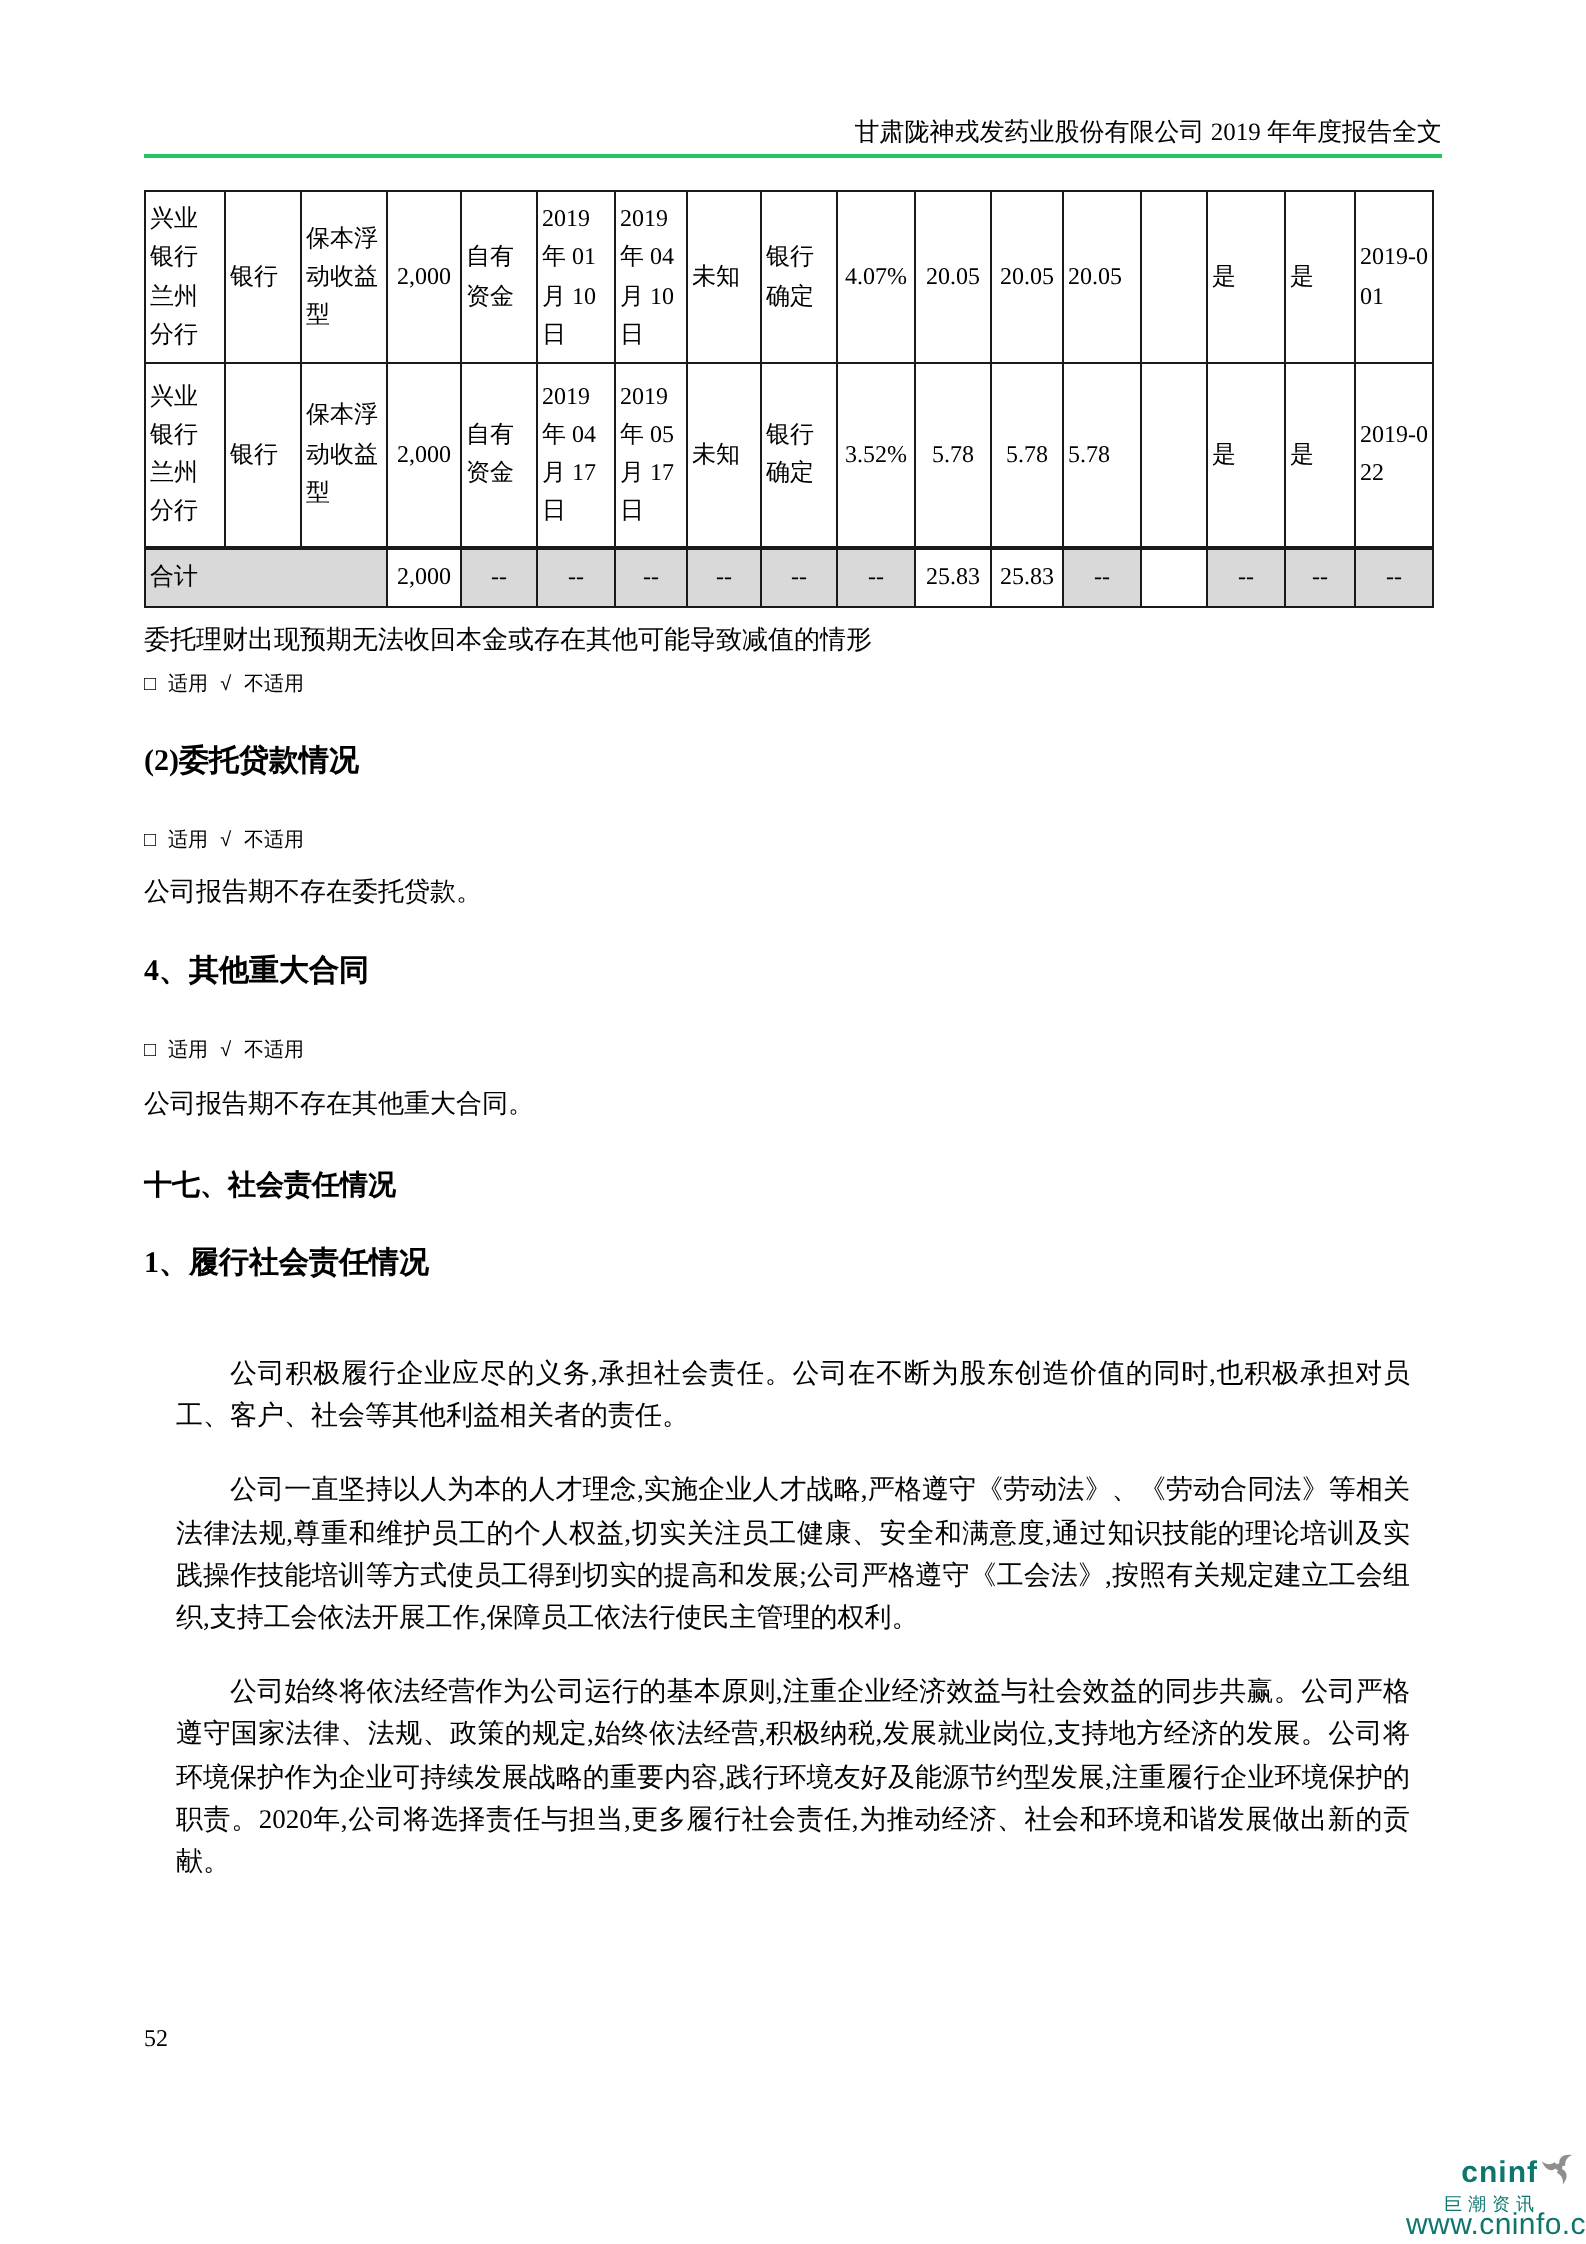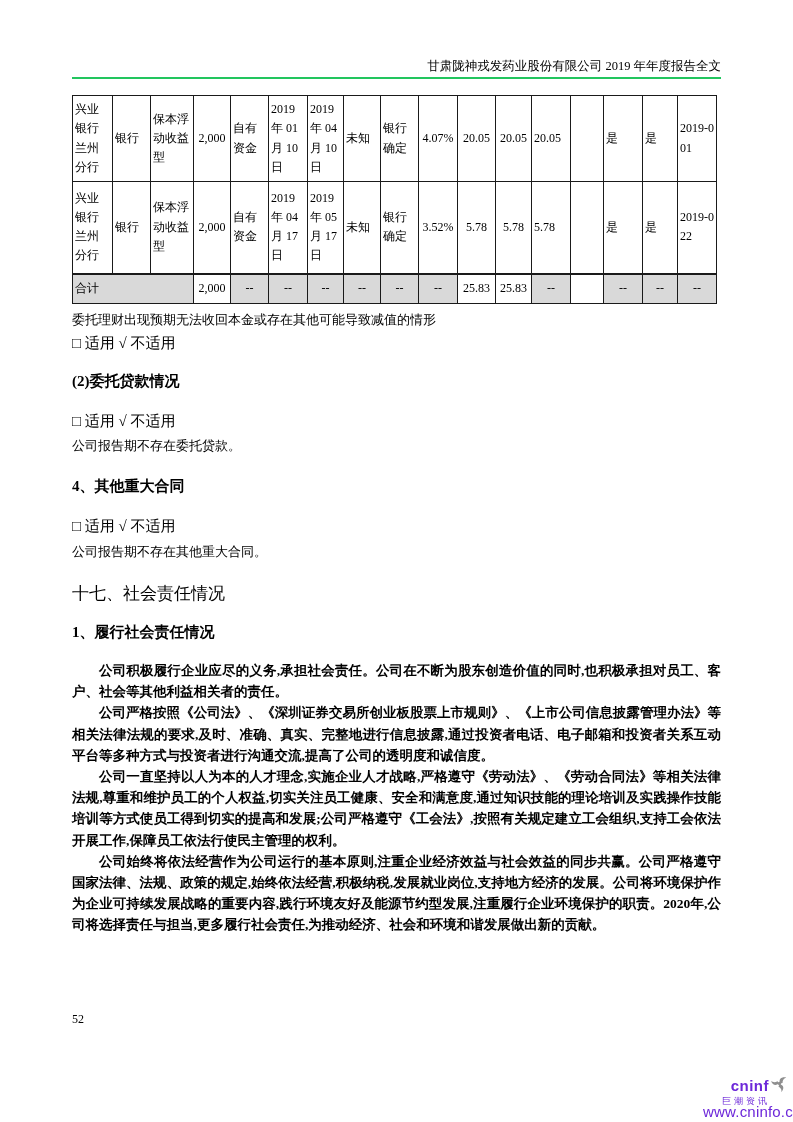--- a/index.html
+++ b/index.html
@@ -23,29 +23,29 @@
   }
   table.fin tr.r1 { height:86px; }
   table.fin tr.r2 { height:92px; }
   table.fin tr.total { height:30px; }
   table.fin tr.total td { border-top:2px solid #1a1a1a;font-family:Liberation Serif, serif; }
   td.num { text-align:center; }
   td.ctr { text-align:center; }
   td.shade { background:#d9d9d9; }
   .abs { position:absolute; left:72px; width:649px; }
   .note { font-size:13px; line-height:17px; }
-  .apply { font-size:15px; line-height:17px; }
+  .apply { font-size:10px; line-height:17px;font-family:Liberation Mono, monospace; }
   .h3 { font-size:15px; font-weight:bold; line-height:19px; }
-  .h2 { font-size:17px; font-weight:normal; line-height:21px; }
+  .h2 { font-size:14px; font-weight:bold; line-height:21px; }
   .paras { top:660px; font-size:13.5px; line-height:21.2px; text-align:justify; }
-  .paras p { margin:0; text-indent:2em;font-weight:bold; }
+  .paras p { margin:16px; text-indent:2em; }
   .pagenum { top:1012px; text-align:left; font-size:12px; }
   .logo {
     position:absolute; right:4px; top:1075px; width:86px;
-    color:#6d28d9; text-align:center;
+    color:#0f766e; text-align:center;
     font-family:"Liberation Sans","DejaVu Sans",sans-serif;
   }
   .logo-row1 { display:flex; align-items:center; justify-content:flex-end; gap:1px; }
   .logo-brand { font-size:15px; font-weight:bold; letter-spacing:0.5px; line-height:15px; }
   .logo-cn { font-size:9px; letter-spacing:3px; line-height:10px; margin-top:0px; }
   .logo-url { font-size:15px; letter-spacing:0.2px; line-height:11px; }
 </style>
 </head>
 <body>
 
@@ -143,21 +143,20 @@
 
   <div class="abs h3" style="top:477px">4、其他重大合同</div>
   <div class="abs apply" style="top:518px">□ 适用 √ 不适用</div>
   <div class="abs note" style="top:543px">公司报告期不存在其他重大合同。</div>
 
   <div class="abs h2" style="top:583px">十七、社会责任情况</div>
   <div class="abs h3" style="top:623px">1、履行社会责任情况</div>
 
   <div class="abs paras">
     <p>公司积极履行企业应尽的义务,承担社会责任。公司在不断为股东创造价值的同时,也积极承担对员工、客户、社会等其他利益相关者的责任。</p>
-    <p>公司严格按照《公司法》、《深圳证券交易所创业板股票上市规则》、《上市公司信息披露管理办法》等相关法律法规的要求,及时、准确、真实、完整地进行信息披露,通过投资者电话、电子邮箱和投资者关系互动平台等多种方式与投资者进行沟通交流,提高了公司的透明度和诚信度。</p>
     <p>公司一直坚持以人为本的人才理念,实施企业人才战略,严格遵守《劳动法》、《劳动合同法》等相关法律法规,尊重和维护员工的个人权益,切实关注员工健康、安全和满意度,通过知识技能的理论培训及实践操作技能培训等方式使员工得到切实的提高和发展;公司严格遵守《工会法》,按照有关规定建立工会组织,支持工会依法开展工作,保障员工依法行使民主管理的权利。</p>
     <p>公司始终将依法经营作为公司运行的基本原则,注重企业经济效益与社会效益的同步共赢。公司严格遵守国家法律、法规、政策的规定,始终依法经营,积极纳税,发展就业岗位,支持地方经济的发展。公司将环境保护作为企业可持续发展战略的重要内容,践行环境友好及能源节约型发展,注重履行企业环境保护的职责。2020年,公司将选择责任与担当,更多履行社会责任,为推动经济、社会和环境和谐发展做出新的贡献。</p>
   </div>
 
   <div class="abs pagenum">52</div>
 
   <div class="logo">
     <div class="logo-row1">
       <span class="logo-brand">cninf</span>
       <span>

